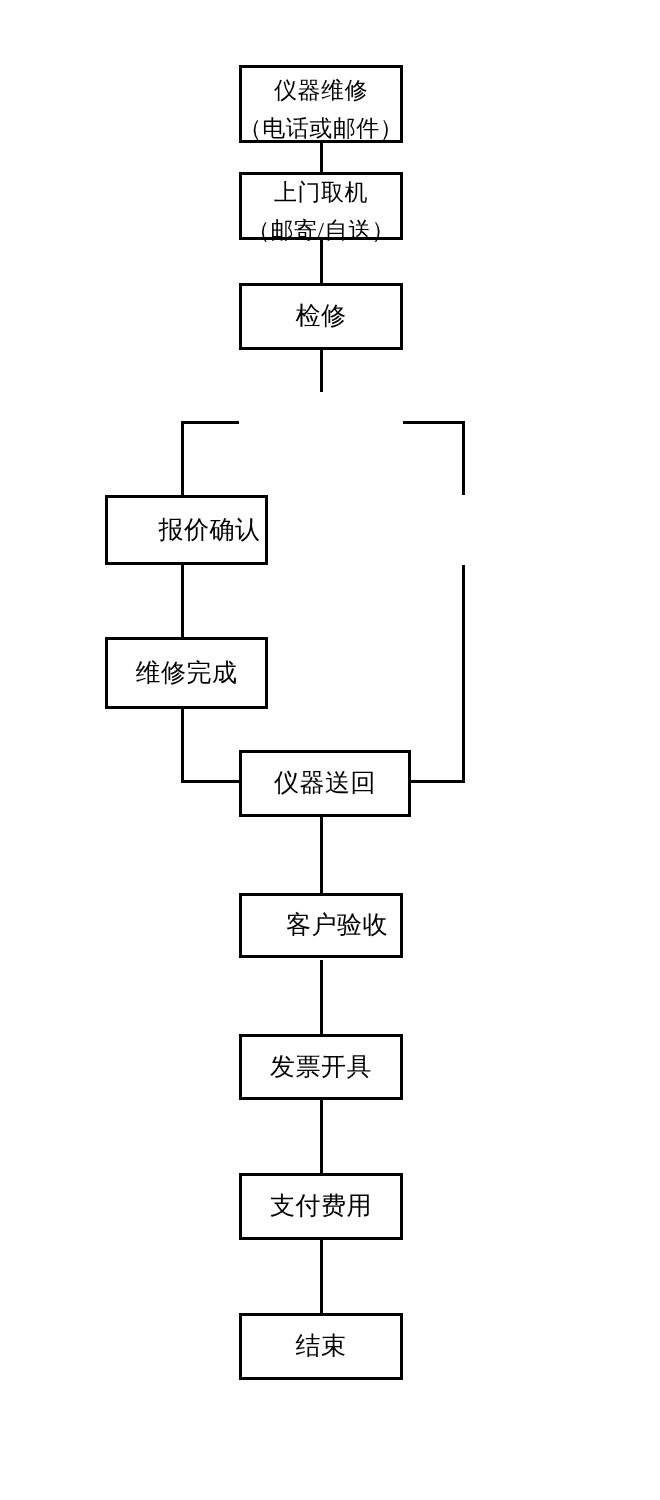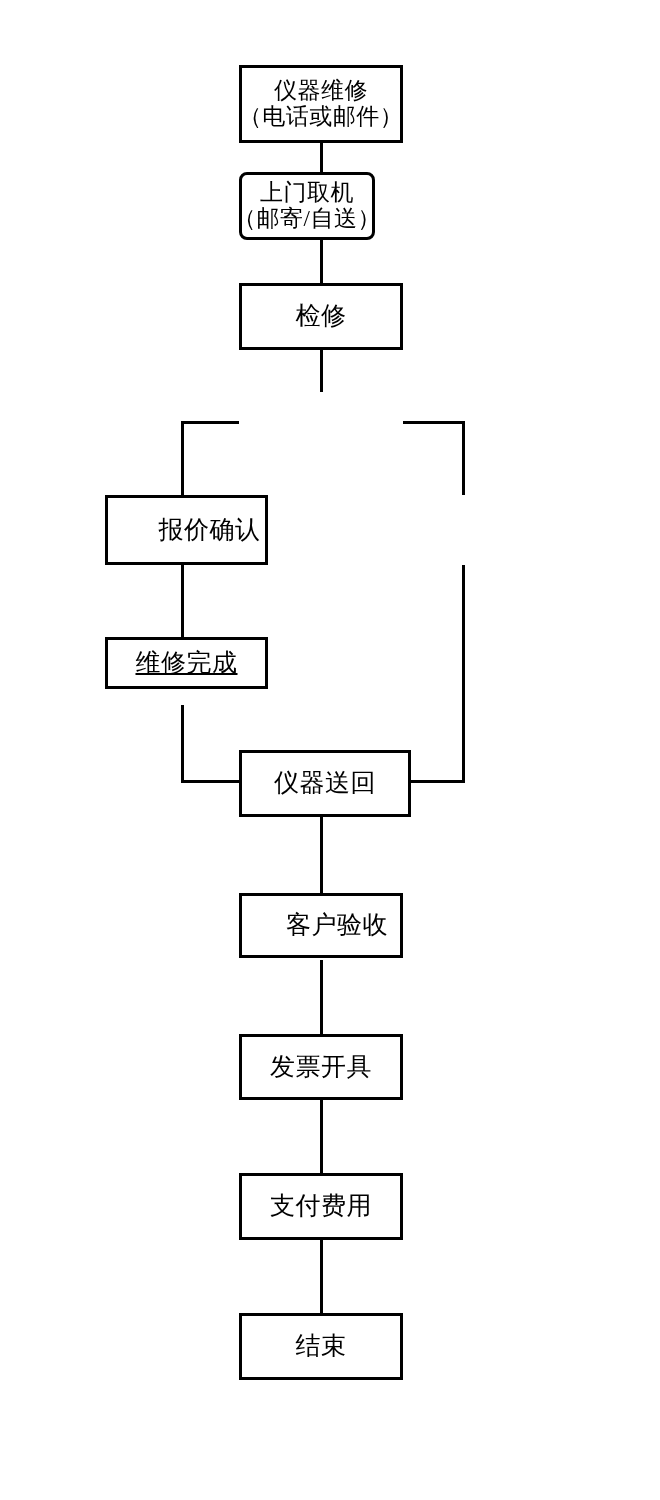--- a/index.html
+++ b/index.html
@@ -36,20 +36,21 @@
     white-space: nowrap;
     line-height: 1.15;
     letter-spacing: 0.5px;
   }
   .node.single .line1 {
     font-size: 25px;
   }
   .node.double .line1,
   .node.double .line2 {
     font-size: 23px;
+    margin-top: 12px;
   }
   .edge {
     position: absolute;
     background: #000000;
     z-index: 1;
   }
   .edge.v { width: 3px; }
   .edge.h { height: 3px; }
 </style>
 </head>
@@ -83,36 +84,36 @@
 
   <div class="edge v" style="left:320px; top:1100px; height:73px;"></div>
 
   <div class="edge v" style="left:320px; top:1240px; height:73px;"></div>
 
   <div class="node double" style="left:239px; top:65px; width:164px; height:78px;">
     <span class="line1">仪器维修</span>
     <span class="line2">（电话或邮件）</span>
   </div>
 
-  <div class="node double" style="left:239px; top:172px; width:136px; height:68px;border-radius:8px;">
+  <div class="node double" style="left:239px; top:172px; width:164px; height:68px;">
     <span class="line1">上门取机</span>
     <span class="line2">（邮寄/自送）</span>
   </div>
 
   <div class="node single" style="left:239px; top:283px; width:164px; height:67px;">
     <span class="line1">检修</span>
   </div>
 
 
   <div class="node single" style="left:105px; top:495px; width:163px; height:70px;padding-left:46px;">
     <span class="line1">报价确认</span>
   </div>
 
 
-  <div class="node single" style="left:105px; top:637px; width:163px; height:52px;text-decoration:underline;">
+  <div class="node single" style="left:105px; top:637px; width:163px; height:72px;">
     <span class="line1">维修完成</span>
   </div>
 
   <div class="node single" style="left:239px; top:750px; width:172px; height:67px;">
     <span class="line1">仪器送回</span>
   </div>
 
   <div class="node single" style="left:239px; top:893px; width:164px; height:65px;padding-left:32px;">
     <span class="line1">客户验收</span>
   </div>

